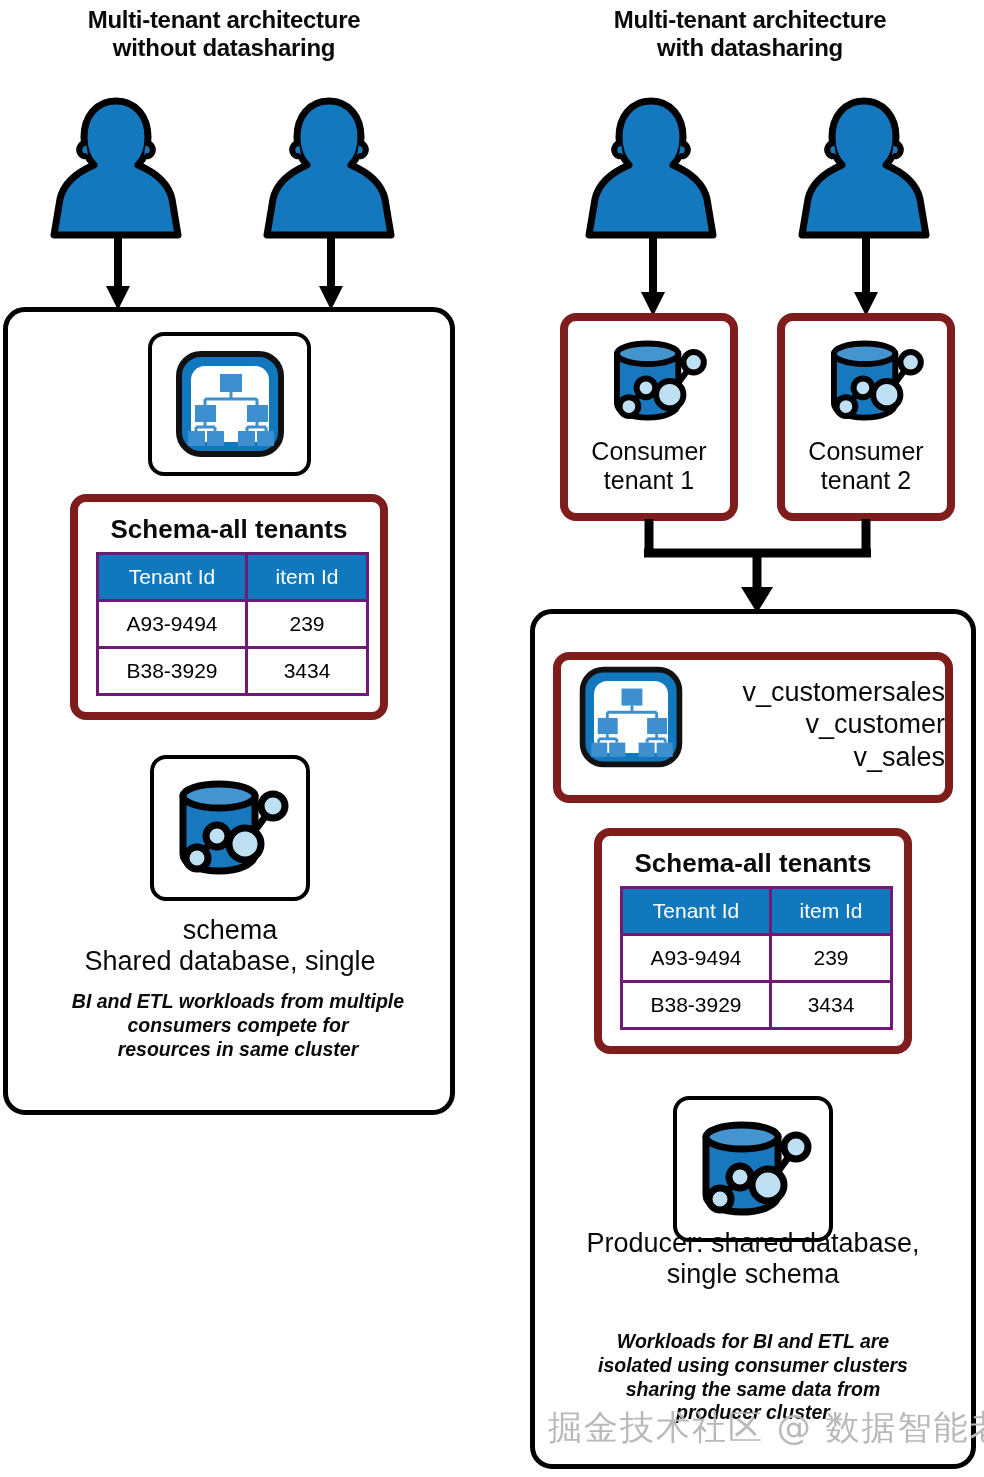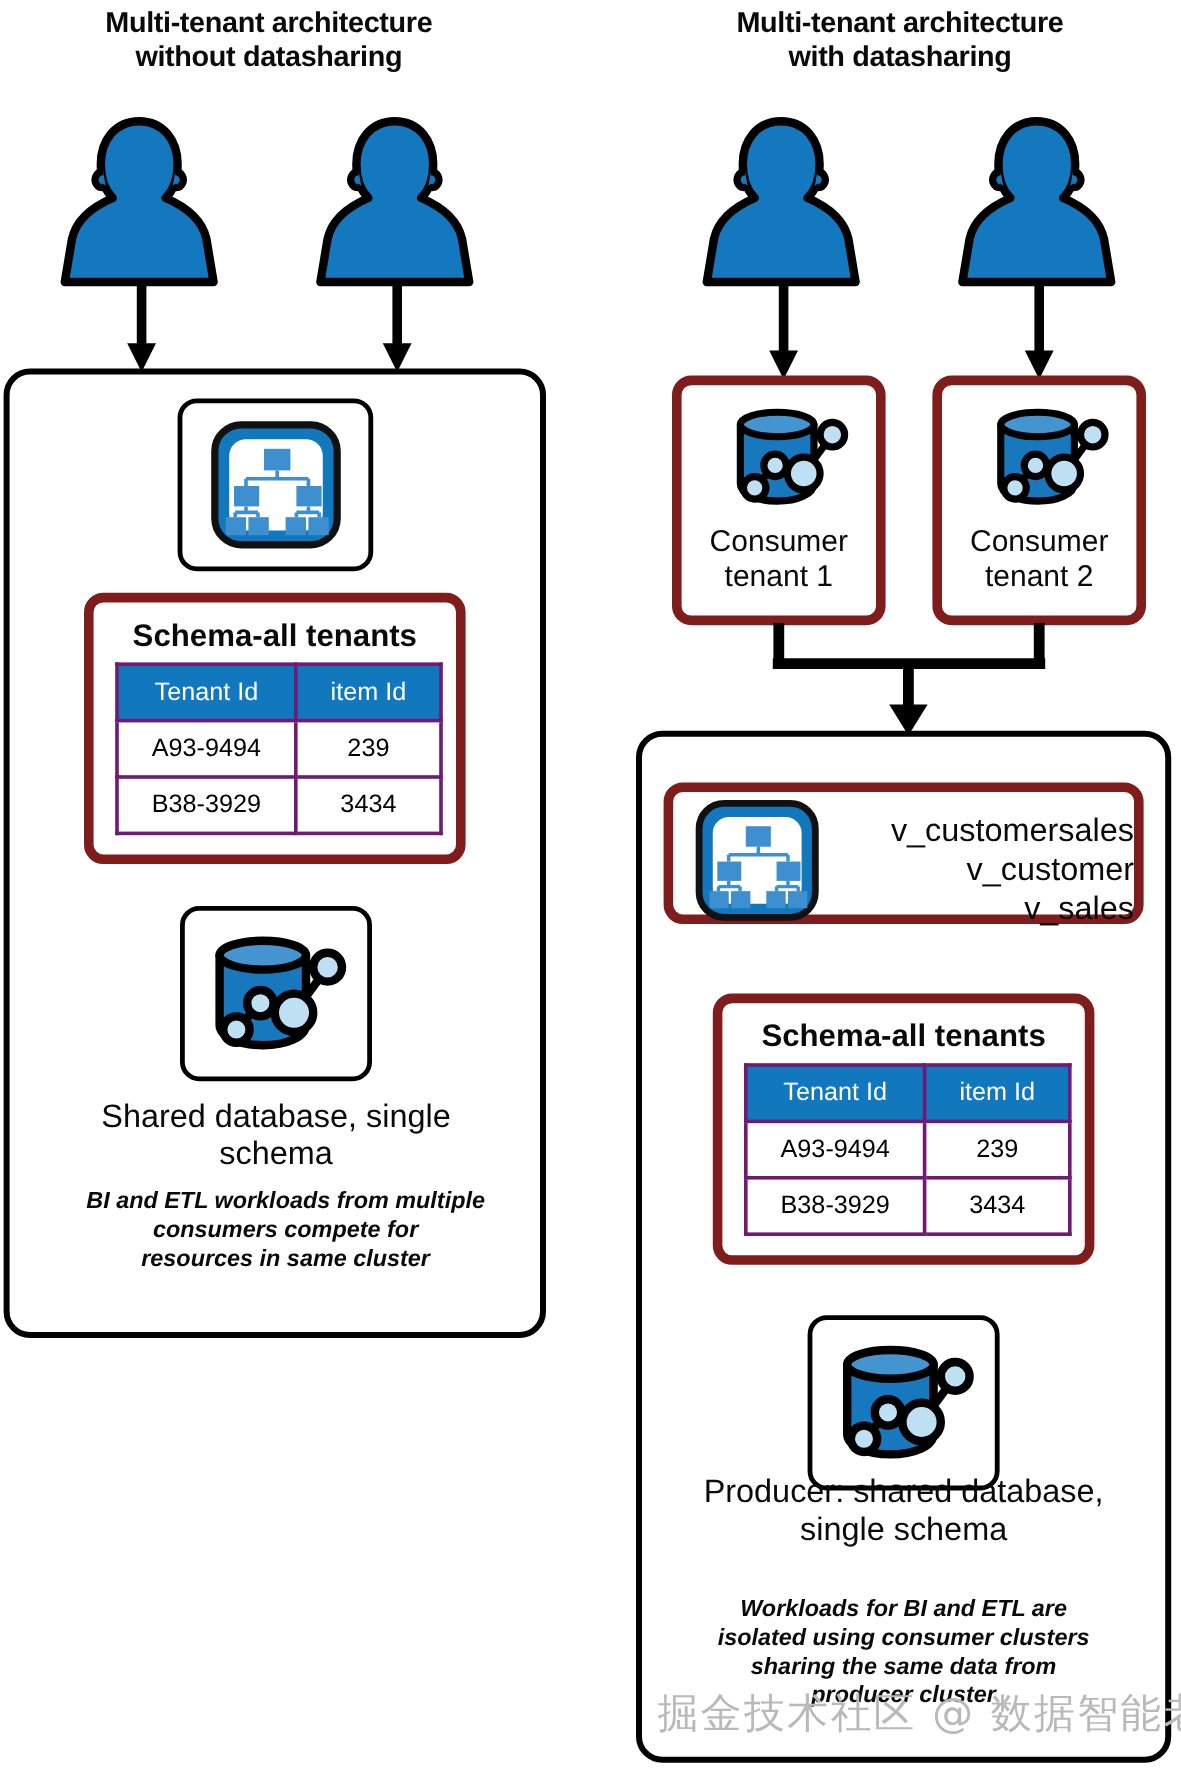--- a/index.html
+++ b/index.html
@@ -168,22 +168,22 @@
       <polyline points="28,84 48,62 76,70 104,32" fill="none" stroke="#000" stroke-width="7"></polyline>
       <circle cx="104" cy="32" r="12" fill="#bfe0f2" stroke="#000" stroke-width="7"></circle>
       <circle cx="76" cy="70" r="16" fill="#bfe0f2" stroke="#000" stroke-width="7"></circle>
       <circle cx="48" cy="62" r="11" fill="#bfe0f2" stroke="#000" stroke-width="7"></circle>
       <circle cx="28" cy="84" r="11" fill="#bfe0f2" stroke="#000" stroke-width="7"></circle>
     </svg>
   </span>
 </div>
 
 <div class="cap-main" style="left:28px;top:915px;width:404px;">
+  <div>schema</div>
   <div>Shared database, single</div>
-  <div>schema</div>
 </div>
 <div class="cap-sub" style="left:36px;top:990px;width:404px;">
   <div>BI and ETL workloads from multiple</div>
   <div>consumers compete for</div>
   <div>resources in same cluster</div>
 </div>
 
 <div class="panel-title" style="left:540px;top:6px;width:420px;">
   <div>Multi-tenant architecture</div>
   <div>with datasharing</div>
@@ -258,21 +258,21 @@
     <line x1="9" y1="0" x2="9" y2="34" stroke="#000" stroke-width="9"></line>
     <line x1="226" y1="0" x2="226" y2="34" stroke="#000" stroke-width="9"></line>
     <line x1="4" y1="34" x2="231" y2="34" stroke="#000" stroke-width="9"></line>
     <line x1="117" y1="34" x2="117" y2="72" stroke="#000" stroke-width="9"></line>
     <polygon points="101,68 133,68 117,94" fill="#000"></polygon>
   </svg>
 </div>
 
 <div class="outer-box" style="left:530px;top:609px;width:446px;height:860px;"></div>
 
-<div class="inner-box" style="left:553px;top:652px;width:400px;height:118px;">
+<div class="inner-box" style="left:553px;top:652px;width:400px;height:151px;">
   <span class="abs" style="left:14px;top:3px;">
     <svg width="112" height="108" viewBox="0 0 118 112">
       <rect x="8" y="6" width="102" height="100" rx="22" fill="#1278be" stroke="#111" stroke-width="6"></rect>
       <rect x="20" y="18" width="78" height="76" rx="14" fill="#ffffff"></rect>
       <rect x="49" y="26" width="22" height="18" fill="#3d8fd0"></rect>
       <line x1="60" y1="44" x2="60" y2="51" stroke="#3d8fd0" stroke-width="3"></line>
       <line x1="34" y1="51" x2="86" y2="51" stroke="#3d8fd0" stroke-width="3"></line>
       <line x1="34" y1="51" x2="34" y2="57" stroke="#3d8fd0" stroke-width="3"></line>
       <line x1="86" y1="51" x2="86" y2="57" stroke="#3d8fd0" stroke-width="3"></line>
       <rect x="24" y="57" width="21" height="17" fill="#3d8fd0"></rect>

